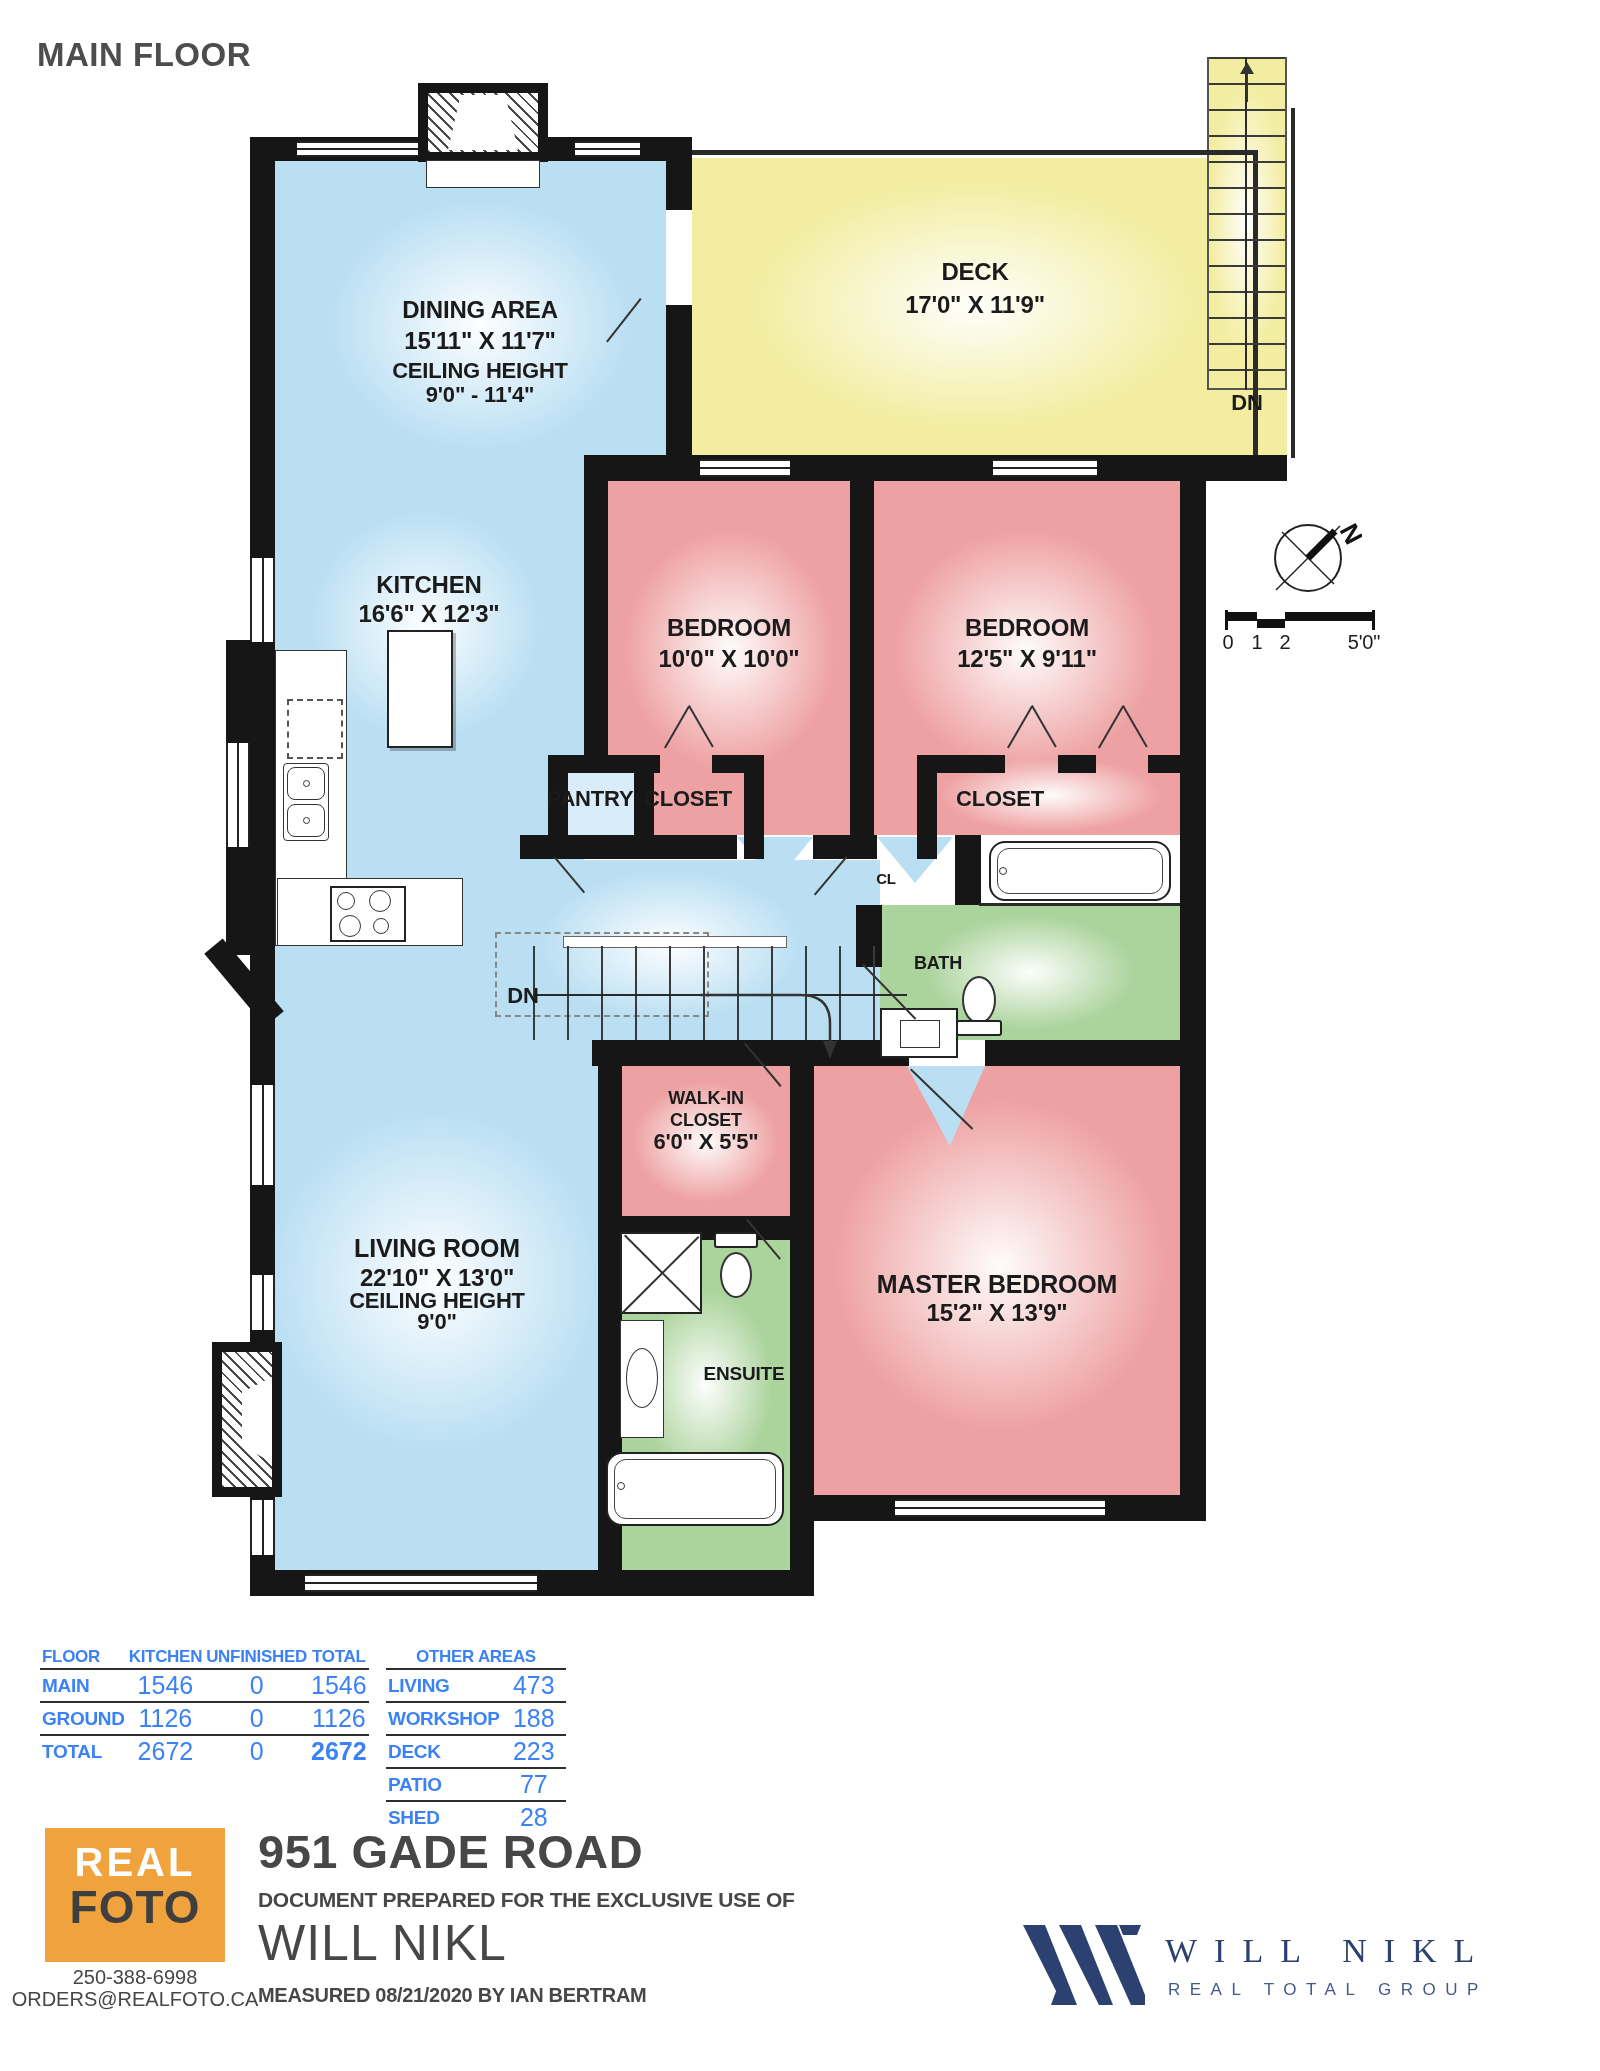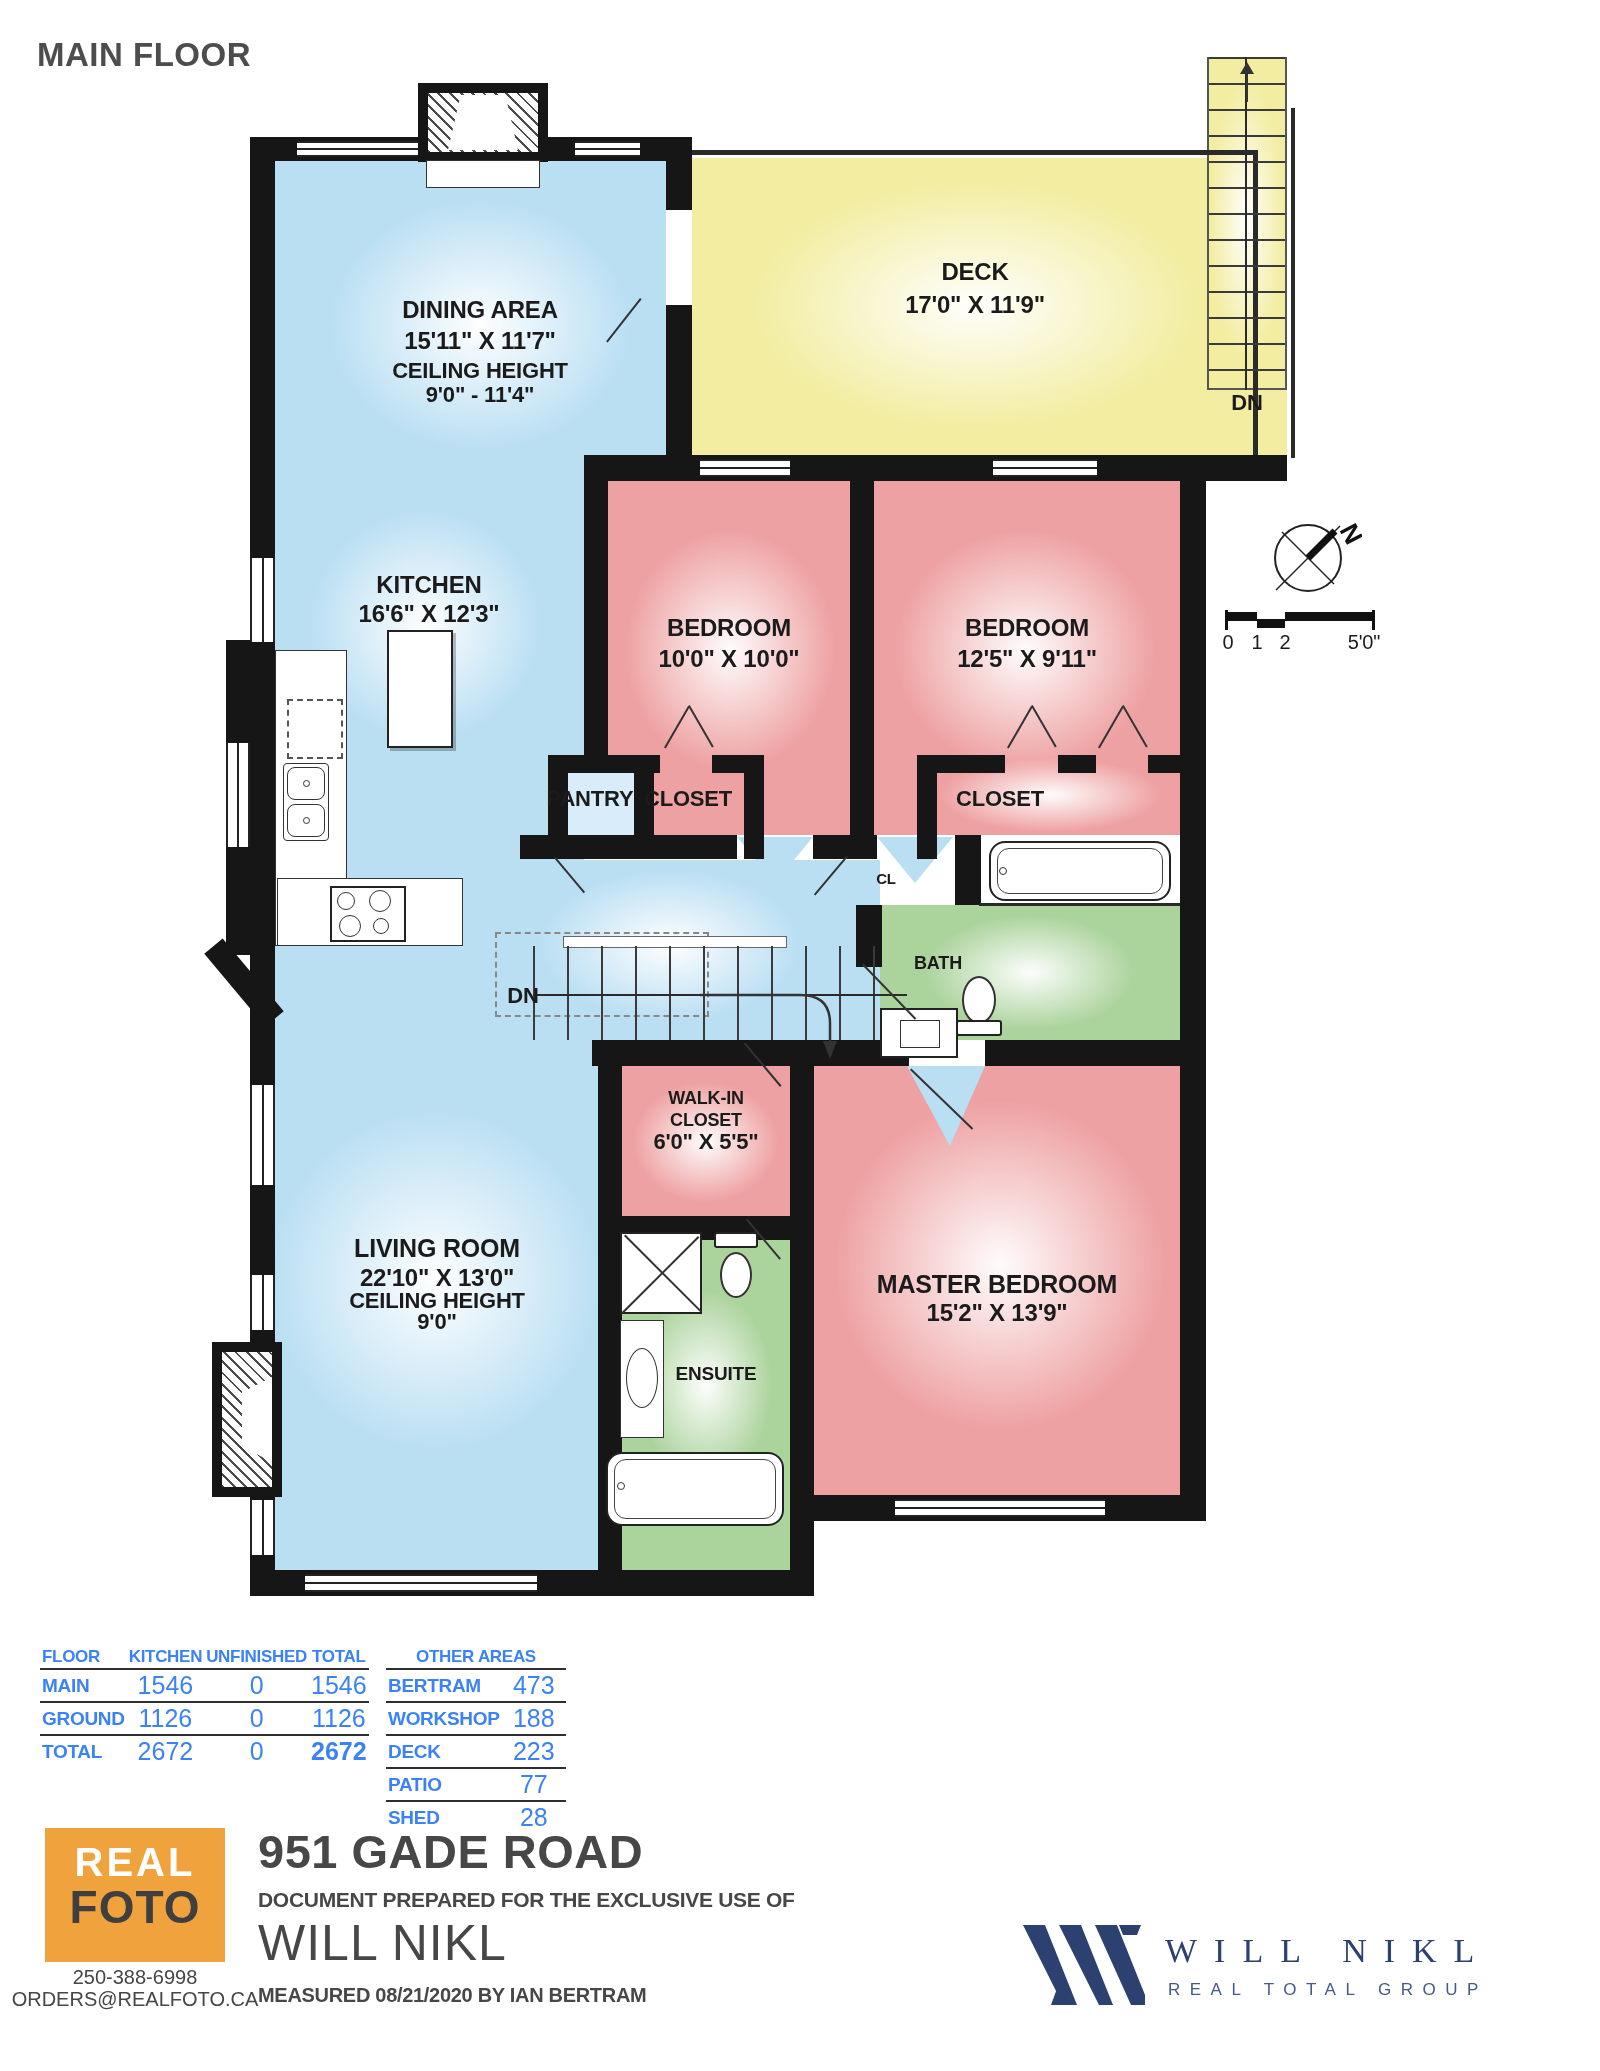--- a/index.html
+++ b/index.html
@@ -218,21 +218,21 @@
   <div class="lbl f17" style="left:590px;top:799px;">PANTRY</div>
   <div class="lbl f17" style="left:688px;top:799px;">CLOSET</div>
   <div class="lbl f17" style="left:1000px;top:799px;">CLOSET</div>
   <div class="lbl f15" style="left:886px;top:878px;">CL</div>
   <div class="lbl f18" style="left:938px;top:963px;">BATH</div>
 
   <div class="lbl f18" style="left:706px;top:1098px;">WALK-IN</div>
   <div class="lbl f18" style="left:706px;top:1120px;">CLOSET</div>
   <div class="lbl f17" style="left:706px;top:1142px;">6'0" X 5'5"</div>
 
-  <div class="lbl f19" style="left:716px;top:1374px;">ENSUITE</div>
+  <div class="lbl f19" style="left:744px;top:1374px;">ENSUITE</div>
 
   <div class="lbl f25" style="left:997px;top:1284px;">MASTER BEDROOM</div>
   <div class="lbl f24" style="left:997px;top:1313px;">15'2" X 13'9"</div>
 
   <div class="lbl f25" style="left:437px;top:1248px;">LIVING ROOM</div>
   <div class="lbl f24" style="left:437px;top:1278px;">22'10" X 13'0"</div>
   <div class="lbl f17" style="left:437px;top:1301px;">CEILING HEIGHT</div>
   <div class="lbl f17" style="left:437px;top:1322px;">9'0"</div>
 
   <svg class="a" style="left:1262px;top:512px;" width="100" height="96">
@@ -283,21 +283,21 @@
     </tr>
   </tbody>
     </table>
 
   <table class="atable" style="left:386px;top:1646px;width:180px;">
     <tbody>
         <tr class="rule">
           <th class="hdr" colspan="2">OTHER AREAS</th>
         </tr>
     <tr class="rule">
-          <td class="rowlbl" style="width:105px;">BERTRAM</td>
+          <td class="rowlbl" style="width:105px;">LIVING</td>
           <td class="val">473</td>
         </tr>
     <tr class="rule">
           <td class="rowlbl">WORKSHOP</td>
           <td class="val">188</td>
         </tr>
     <tr class="rule">
           <td class="rowlbl">DECK</td>
           <td class="val">223</td>
         </tr>

